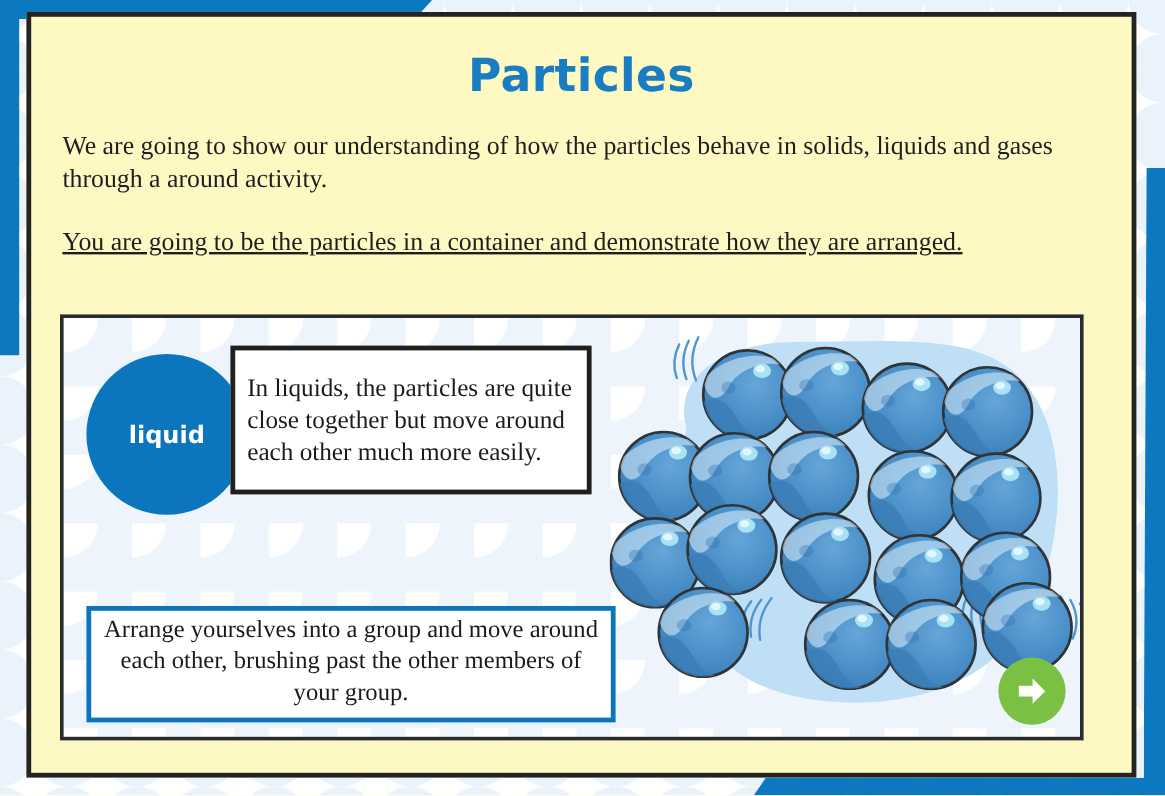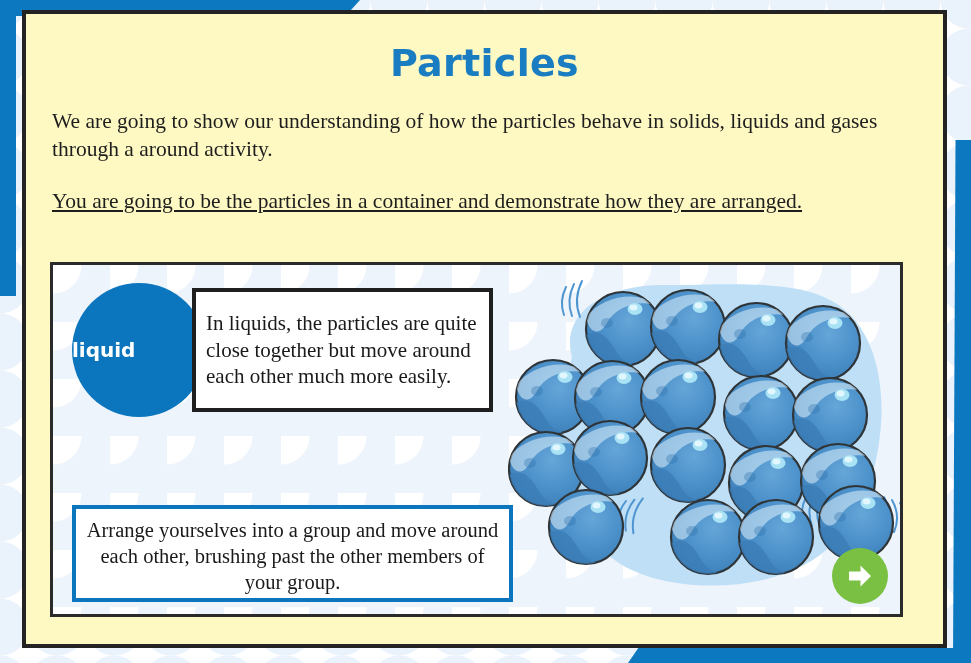--- a/index.html
+++ b/index.html
@@ -80,24 +80,24 @@
     background-image:
       radial-gradient(circle at 0 0, #ffffff 28px, #eef4fc 29px),
       radial-gradient(circle at 57px 0, #ffffff 28px, transparent 29px),
       radial-gradient(circle at 0 57px, #ffffff 28px, transparent 29px),
       radial-gradient(circle at 57px 57px, #ffffff 28px, transparent 29px);
     background-size:57px 57px;
   }
 
   
   .state-circle{
-    position:absolute;left:19px;top:18px;
+    position:absolute;left:19px;top:30px;
     width:134px;height:134px;border-radius:50%;
     background:#0b76bd;
-    display:flex;align-items:center;justify-content:flex-start;
+    display:flex;align-items:center;justify-content:center;
     z-index:3;
   }
   .state-circle span{
     color:#ffffff;font-family:"DejaVu Sans", sans-serif;
     font-weight:bold;font-size:20px;
   }
 
   
   .desc-box{
     position:absolute;left:139px;top:23px;
@@ -114,21 +114,21 @@
     font-family:"Liberation Serif", serif;
   }
 
   
   .instruction-box{
     position:absolute;left:19px;top:240px;
     width:441px;height:97px;
     background:#ffffff;
     border:4px solid #0b76bd;
     box-sizing:border-box;
-    display:flex;align-items:flex-end;justify-content:center;
+    display:flex;align-items:flex-start;justify-content:center;
     z-index:4;padding:3px 10px;
   }
   .instruction-box span{
     text-align:center;font-size:20.5px;line-height:1.27;color:#1a1a1a;
     font-family:"Liberation Serif", serif;
   }
 
   
   .particle-stage{
     position:absolute;left:455px;top:0;width:398px;height:349px;z-index:3;

